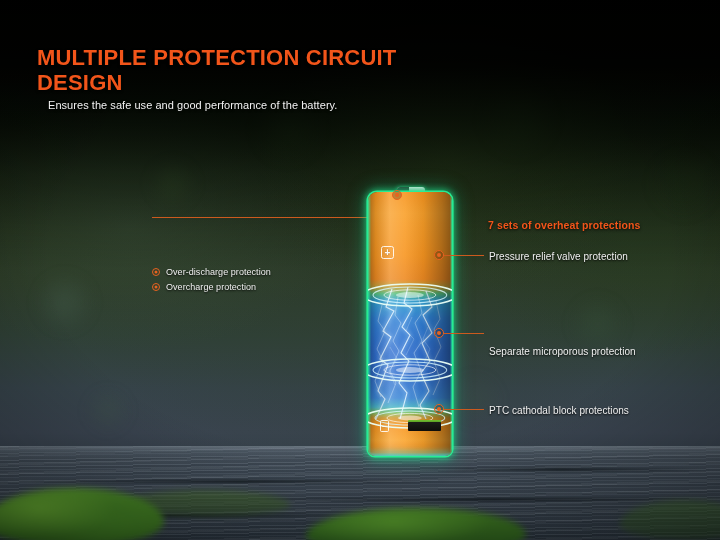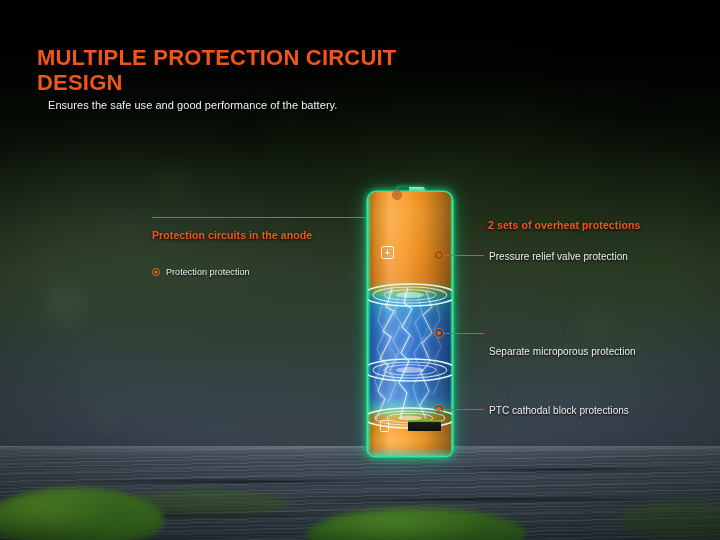--- a/index.html
+++ b/index.html
@@ -296,26 +296,29 @@
   <div class="moss moss-d"></div>
 
   <div class="bg-layer bg-vignette"></div>
 
   <div class="title">MULTIPLE PROTECTION CIRCUIT DESIGN</div>
   <div class="subtitle">Ensures the safe use and good performance of the battery.</div>
 
   <div class="lead-line-h" style="left:152px; top:217px; width:238px;"></div>
   <div class="lead-diag" style="left:390px; top:217px; width:34px; transform:rotate(34deg);"></div>
 
-  <div class="callout-head-left">Protection circuits in the anode</div>
 
   <div class="bullets">
     <div class="bullet-row">
       <span class="bullet-dot"></span>
-      <span class="bullet-text">Protection protection</span>
+      <span class="bullet-text">Over-discharge protection</span>
+    </div>
+    <div class="bullet-row">
+      <span class="bullet-dot"></span>
+      <span class="bullet-text">Overcharge protection</span>
     </div>
   </div>
 
   <div id="battery">
     <div class="bat-glow"></div>
 
     <div class="bat-cap"></div>
     <div class="cap-dark"></div>
 
     <div class="bat-body">
@@ -374,21 +377,21 @@
       <div class="neg-strip-green"></div>
       <div class="neg-strip"></div>
 
       <div class="plus-box">+</div>
       <div class="minus-box">–</div>
 
       <div class="bat-bottom-rim"></div>
     </div>
   </div>
 
-  <div class="callout-head-right">2 sets of overheat protections</div>
+  <div class="callout-head-right">7 sets of overheat protections</div>
 
   <div class="node-dot" style="left:434px; top:250px;"></div>
   <div class="lead-line-h" style="left:444px; top:255px; width:40px;"></div>
   <div class="right-label" style="left:489px; top:251px;">Pressure relief valve protection</div>
 
   <div class="node-dot" style="left:434px; top:328px;"></div>
   <div class="lead-line-h" style="left:444px; top:333px; width:40px;"></div>
   <div class="right-label" style="left:489px; top:346px;">Separate microporous protection</div>
 
   <div class="node-dot" style="left:434px; top:404px;"></div>

